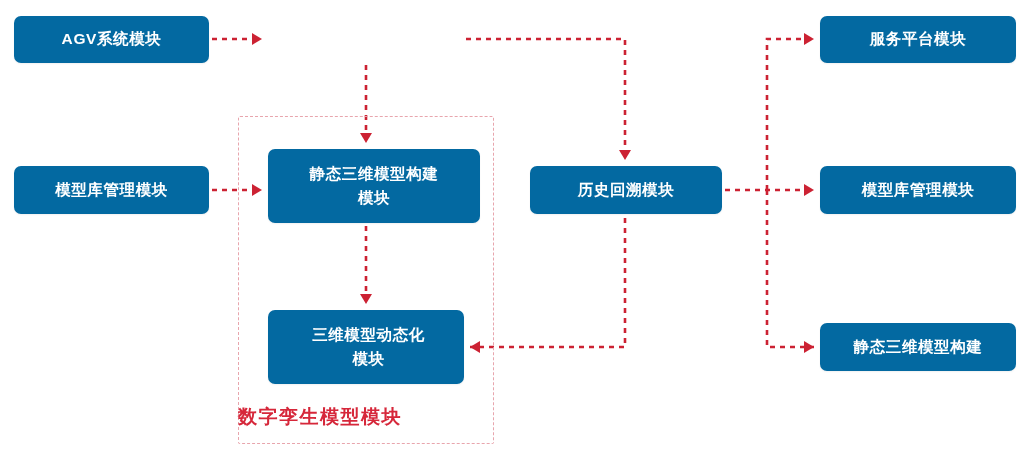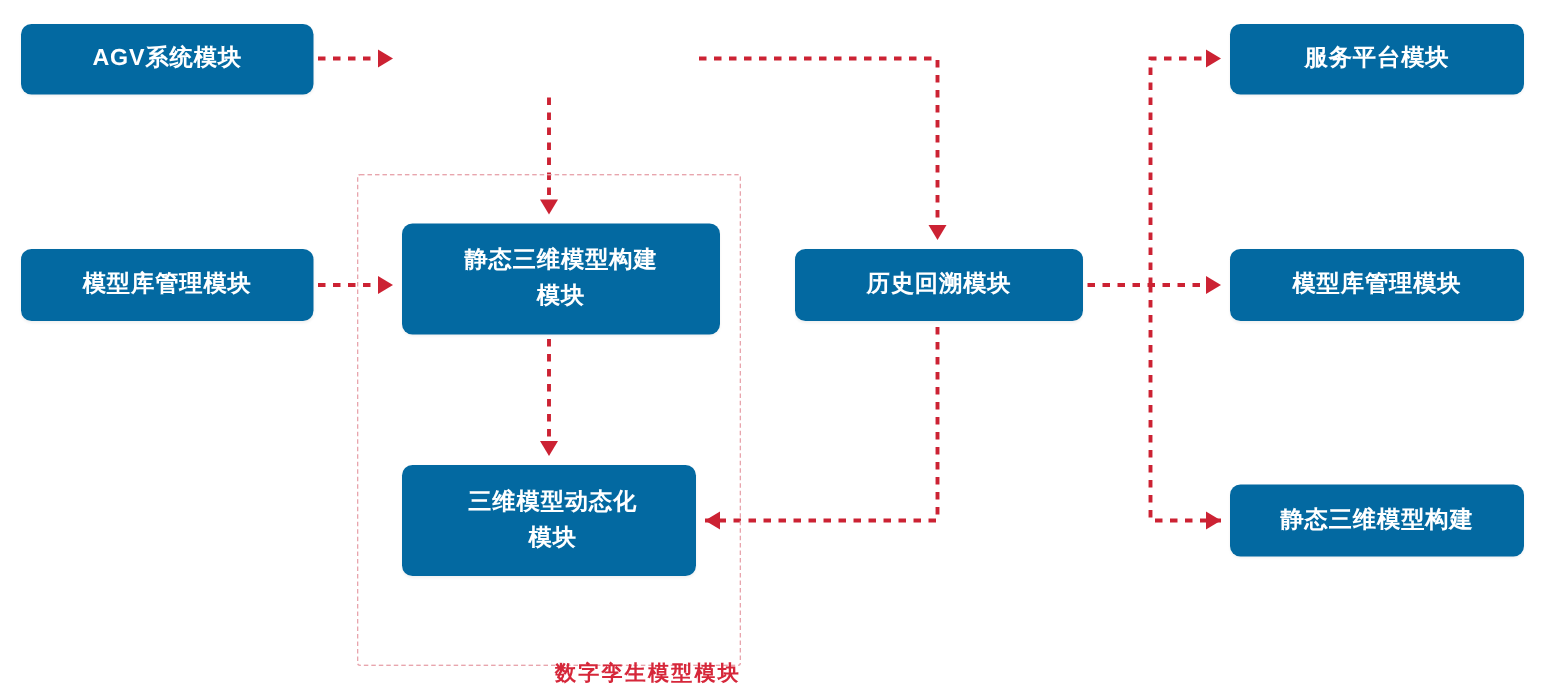--- a/index.html
+++ b/index.html
@@ -34,26 +34,25 @@
     font-weight:700;
     line-height:1.55;
     letter-spacing:0.6px;
     padding:2px 6px;
     box-shadow:0 1px 2px rgba(0,0,0,0.06);
   }
   .node span{display:block;}
   .group-label{
     position:absolute;
     color:#D6273A;
-    font-size:14px;
+    font-size:19px;
     font-weight:700;
     letter-spacing:1.5px;
     white-space:nowrap;
-    text-align:right;
-    margin-top:36px;
+    text-align:left;
   }
   .group-box{
     position:absolute;
     box-sizing:border-box;
     border:1.4px dashed #E8A5AD;
     border-radius:2px;
     background:transparent;
   }
 </style>
 </head>

